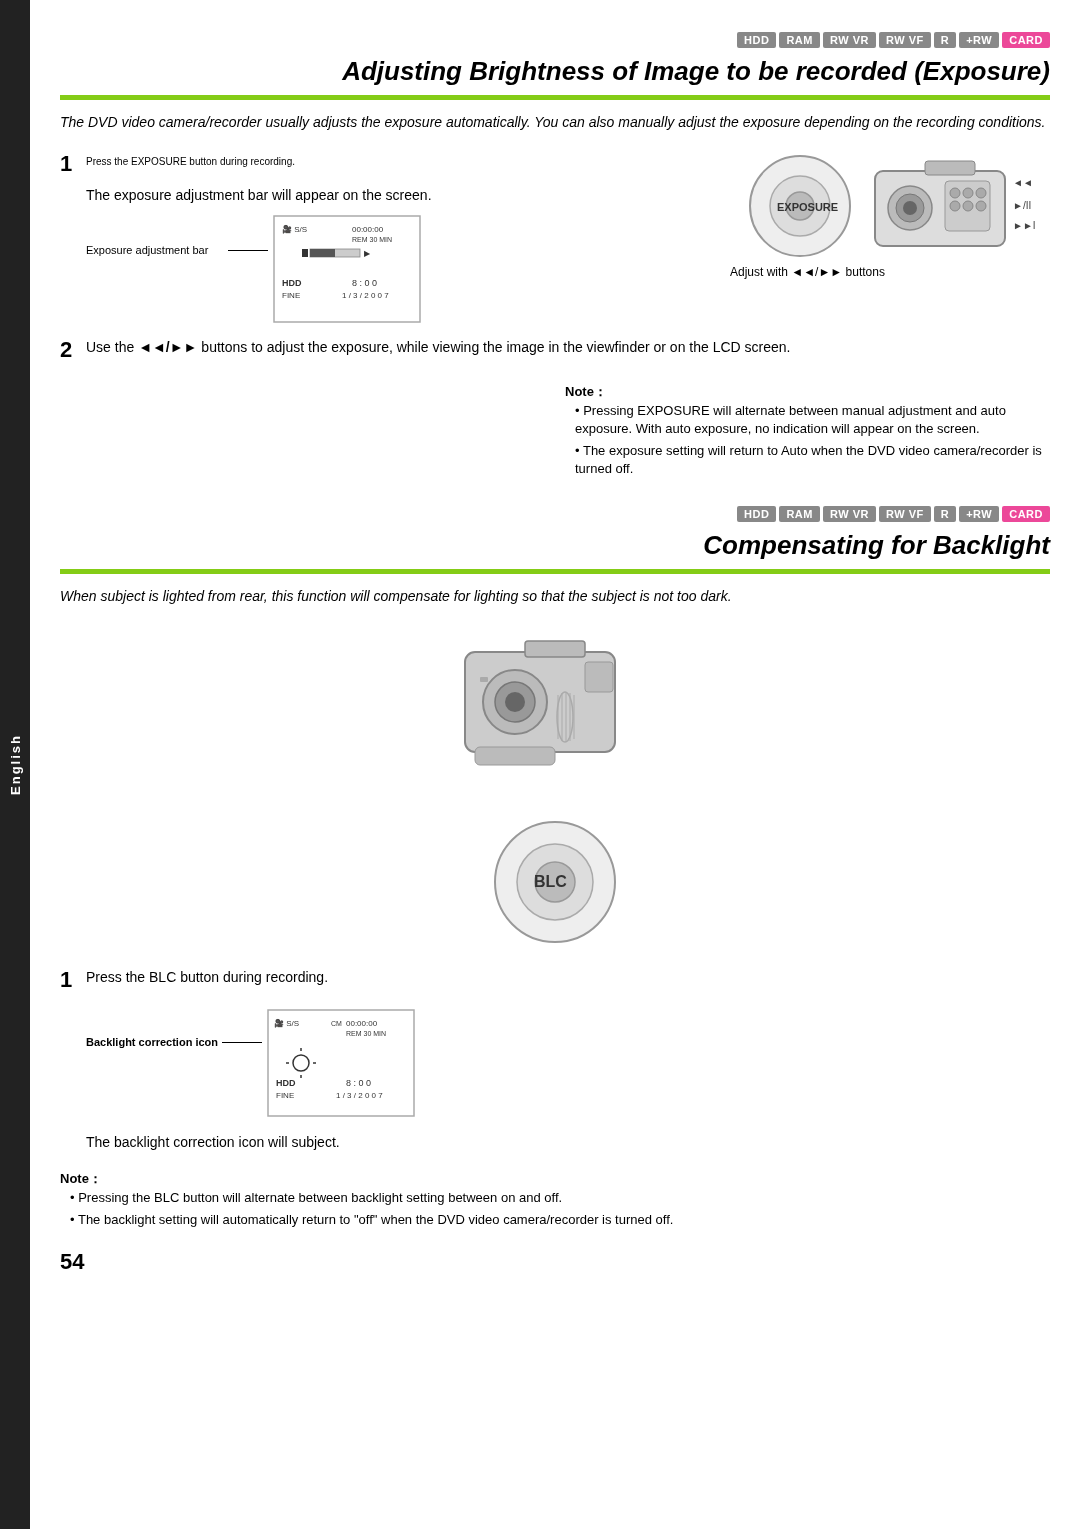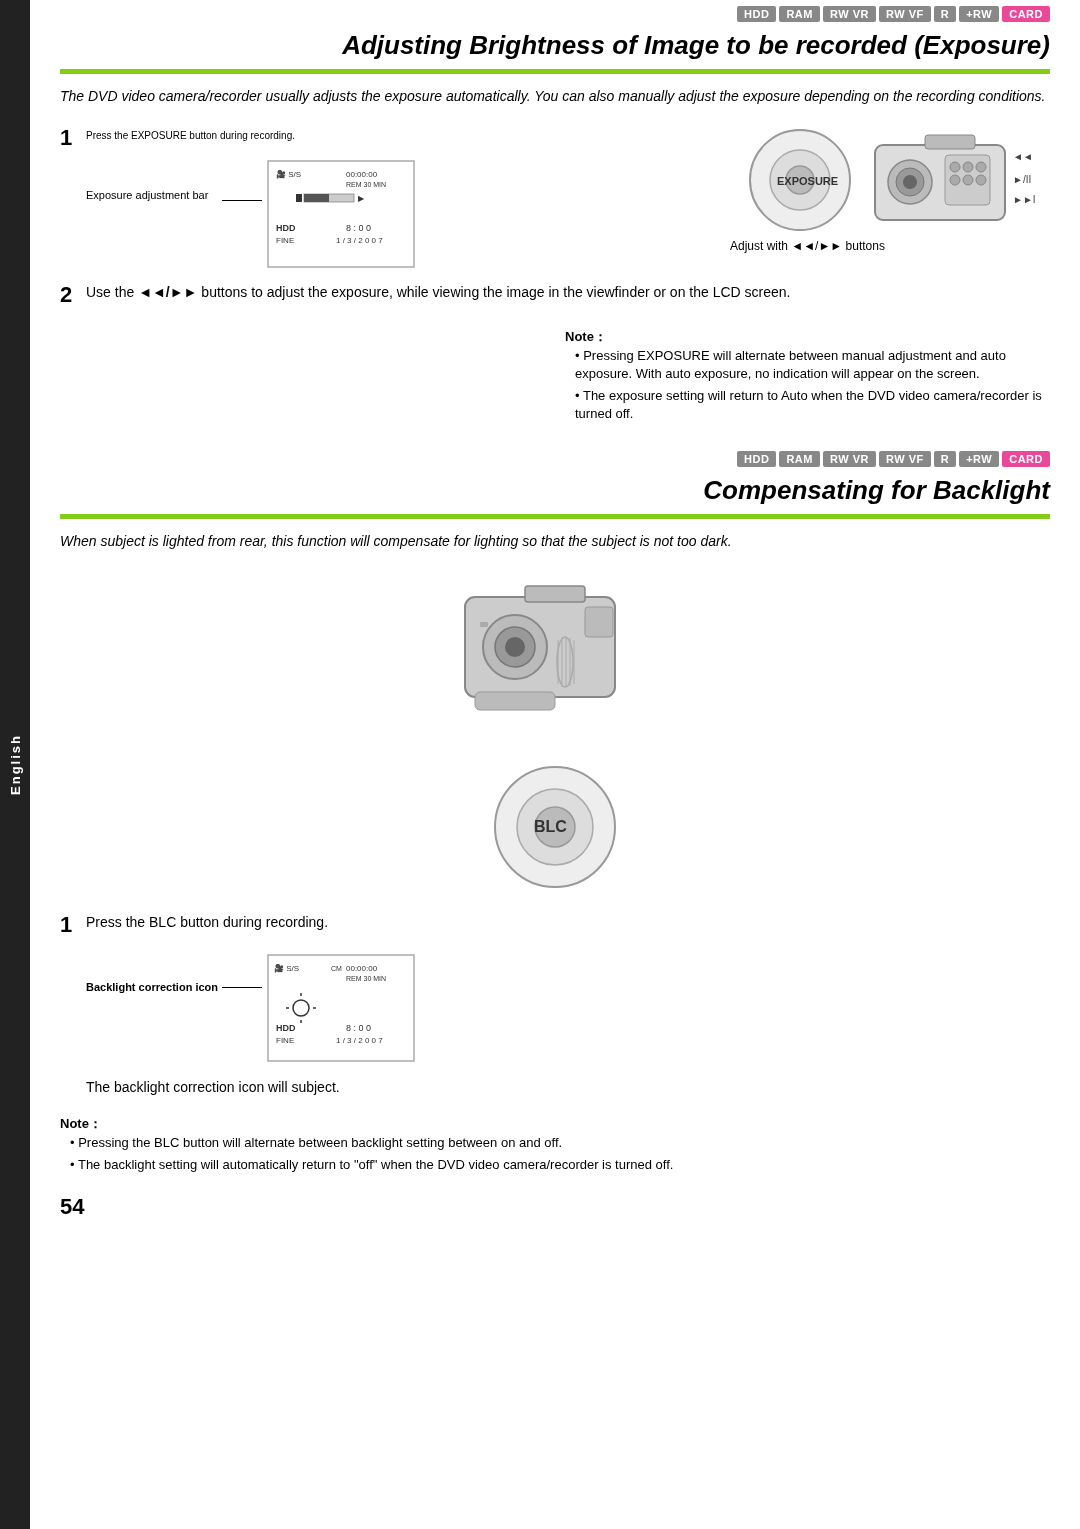--- a/index.html
+++ b/index.html
@@ -31,20 +31,21 @@
       font-weight: bold;
       writing-mode: vertical-rl;
       transform: rotate(180deg);
       letter-spacing: 2px;
     }
 
     
     .main {
       margin-left: 30px;
       padding: 0 30px 40px 30px;
+      margin-top: 26px;
     }
 
     
     .media-bar {
       display: flex;
       flex-direction: row;
       align-items: center;
       justify-content: flex-end;
       padding: 6px 0 4px 0;
       gap: 3px;
@@ -190,23 +191,24 @@
   <p class="intro-text">The DVD video camera/recorder usually adjusts the exposure automatically. You can also manually adjust the exposure depending on the recording conditions.</p>
 
   <div class="step-row">
     <div class="step-left">
       <div style="display:flex; flex-direction:row; gap:8px; margin-bottom:8px;">
         <span class="step-number">1</span>
         <div>
           <span style="font-size:10px; line-height:1.5;">Press the EXPOSURE button during recording.</span>
         </div>
       </div>
+      <p class="step-text" style="padding-left:26px;">The exposure adjustment bar will appear on the screen.</p>
 
       <div style="padding-left:26px; margin-top:8px; display:flex; align-items:flex-start; gap:0;">
-        <div style="display:flex; align-items:flex-end; gap:10px; margin-top: 30px;">
+        <div style="display:flex; align-items:center; gap:16px; margin-top: 30px;">
           <span class="annotation-label">Exposure adjustment bar</span>
           <div style="width:40px; height:1px; background:#000; margin: 0 4px;"></div>
         </div>
 
         <div>
           <svg width="150" height="110" viewBox="0 0 150 110">
 
             <rect x="2" y="2" width="146" height="106" fill="white" stroke="#aaa" stroke-width="1.5"></rect>
 
             <text x="10" y="18" font-size="8" fill="#333">🎥 S/S</text>

